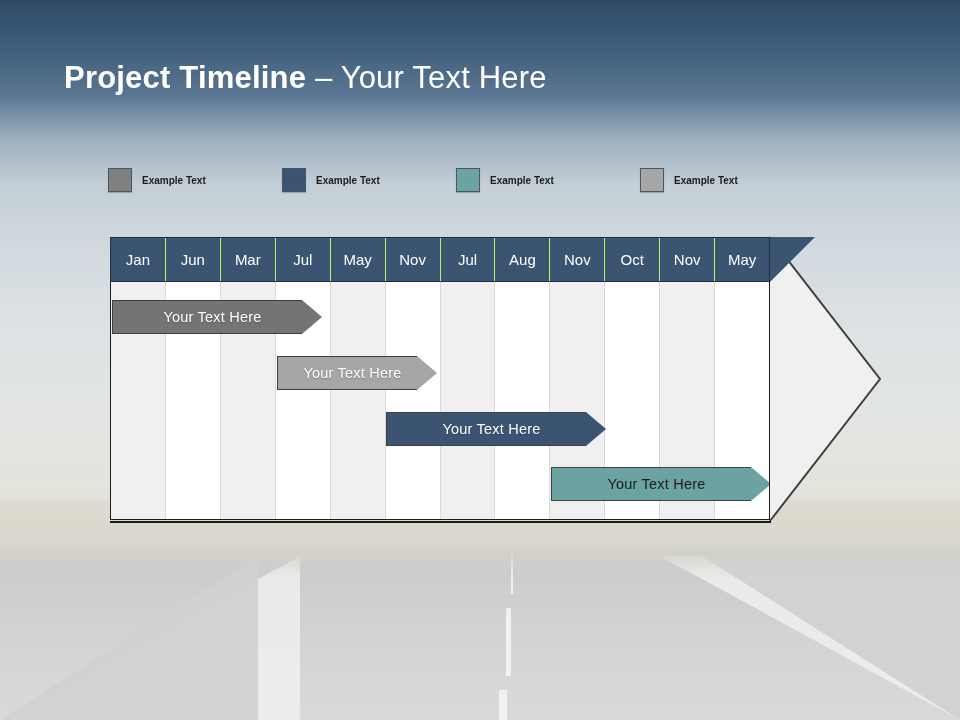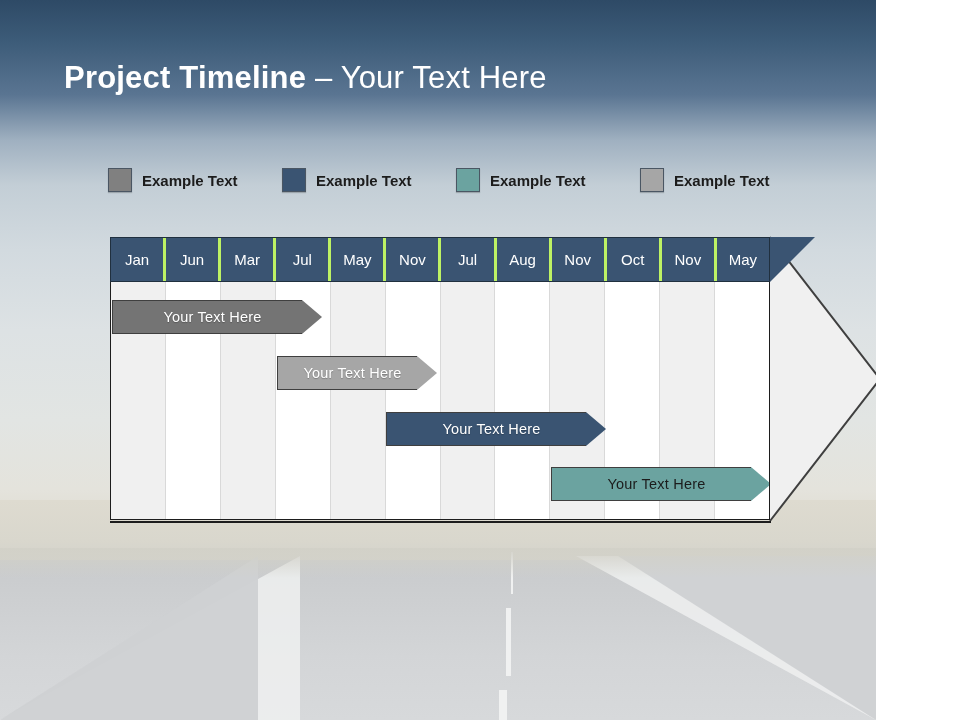--- a/index.html
+++ b/index.html
@@ -2,21 +2,21 @@
 <html><head>
 <meta charset="utf-8">
 <style>
   html, body {
     margin: 0;
     padding: 0;
     background: #ffffff;
   }
   #slide {
     position: relative;
-    width: 876px;
+    width: 960px;
     height: 720px;
     overflow: hidden;
     font-family: "Liberation Sans", sans-serif;
   }
 
   
   .bg-sky {
     position: absolute;
     left: 0; top: 0; width: 960px; height: 530px;
     background: linear-gradient(to bottom,
@@ -127,21 +127,21 @@
     align-items: center;
     white-space: nowrap;
   }
   .legend-swatch {
     width: 22px; height: 22px;
     border: 1px solid #4a5663;
     margin-right: 10px;
     box-shadow: 0 1px 1px rgba(0,0,0,.20);
   }
   .legend-label {
-    font-size: 15px;
+    font-size: 10px;
     font-weight: bold;
     color: #1c1c1c;
   }
 
   
   .tl {
     position: absolute;
     left: 110px; top: 237px;
     width: 660px; height: 284px;
   }
@@ -178,21 +178,21 @@
     border-width: 0 0 45px 45px;
     border-color: transparent transparent transparent #3a5472;
   }
   .tl-month {
     flex: 1 1 0;
     display: flex;
     align-items: center;
     justify-content: center;
     color: #ffffff;
     font-size: 15px;
-    border-right: 3px solid #bef264;
+    border-right: 1px solid #bef264;
     box-sizing: border-box;
   }
   .tl-month:last-child { border-right: none; }
 
   .tl-body {
     position: absolute;
     left: 0; top: 45px;
     width: 660px; height: 238px;
     border: 1px solid #1d1d1d;
     border-top: none;

